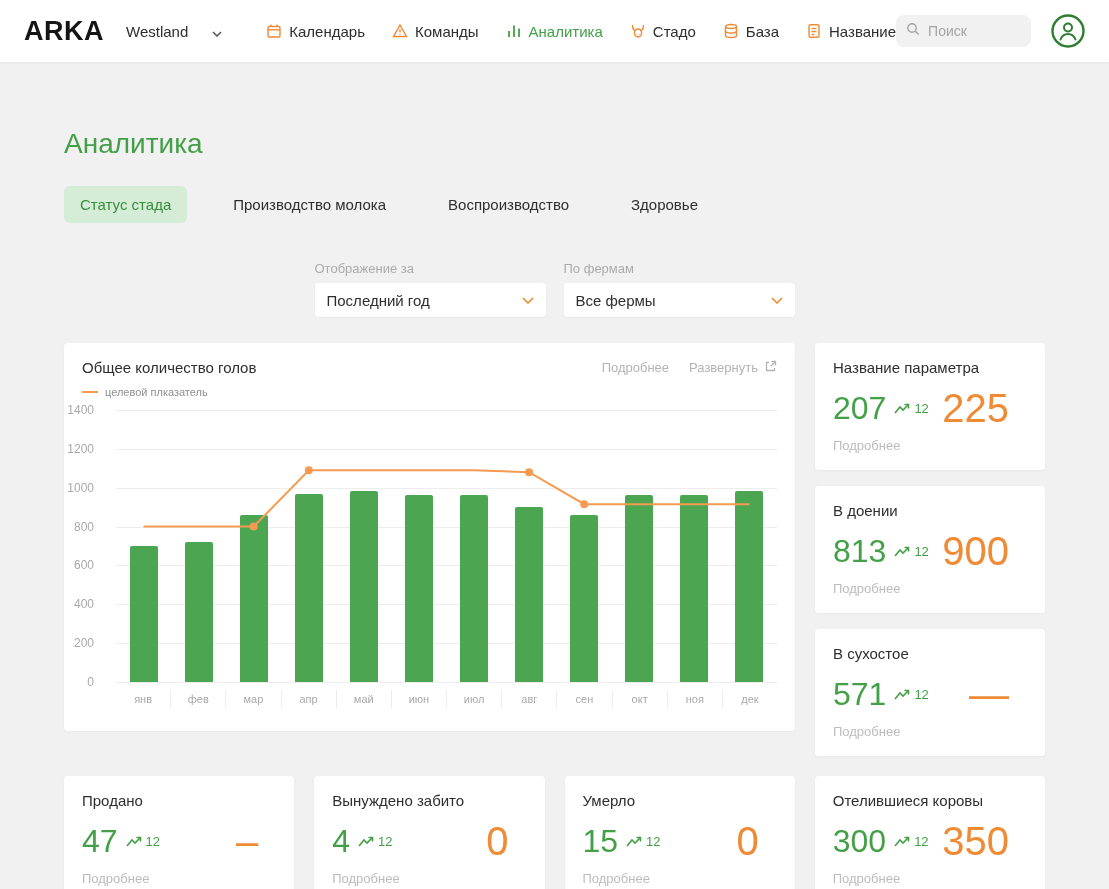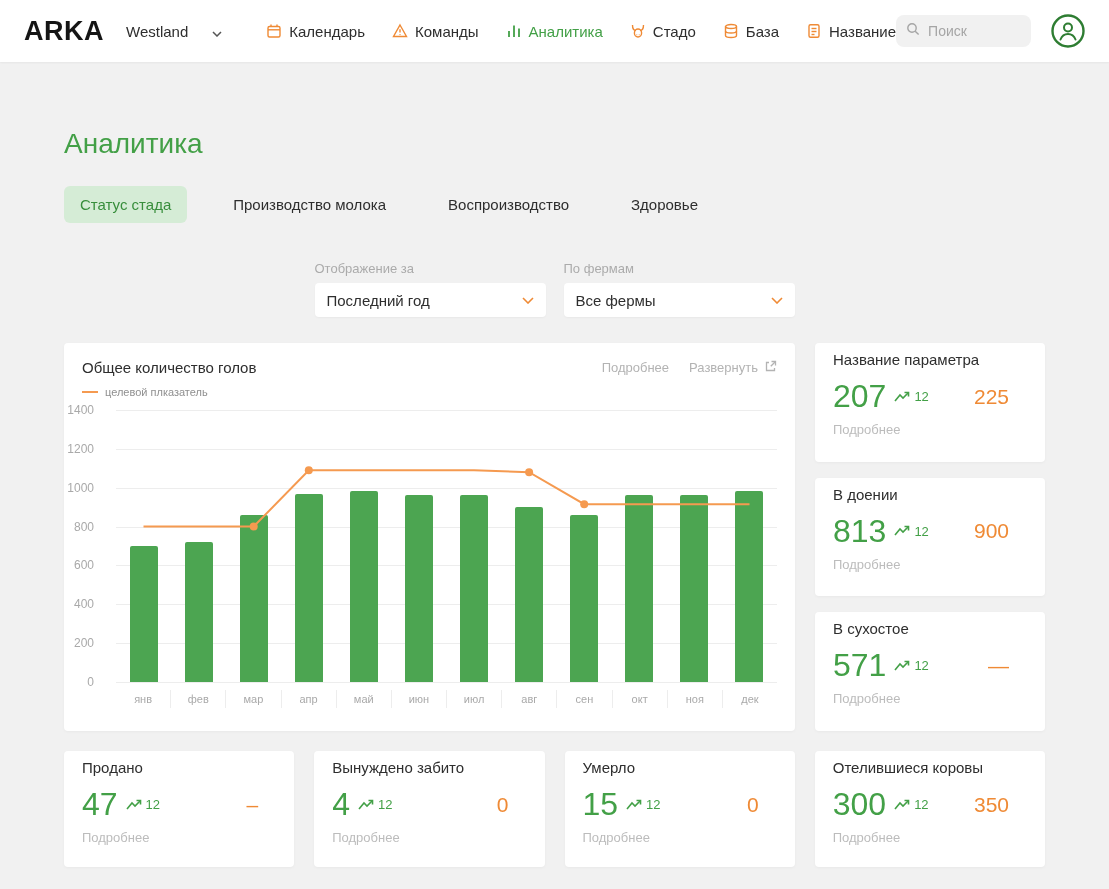--- a/index.html
+++ b/index.html
@@ -72,28 +72,28 @@
   .bar { width: 28px; background: #4CA551; border-radius: 2px 2px 0 0; }
   .line-svg { position: absolute; inset: 0; width: 100%; height: 100%; overflow: visible; }
   .xlabels { display: flex; margin-top: 8px; height: 18px; align-items: center; }
   .xtick { flex: 1; text-align: center; font-size: 11px; color: #a9a9a9; line-height: 18px; }
   .xtick + .xtick { border-left: 1px solid #ededed; }
 
   
   .right-col { display: flex; flex-direction: column; gap: 16px; }
   .right-col .stat-card { flex: 1; }
   .bottom-row { grid-column: 1 / 3; display: grid; grid-template-columns: repeat(4, 1fr); gap: 20px; }
-  .stat-card { padding: 8px 18px; }
+  .stat-card { padding: 16px 18px; }
   .bottom-row .stat-card { height: 116px; }
   .stat-title { font-size: 15px; color: #2e2e2e; }
   .stat-row { display: flex; align-items: center; margin-top: 10px; }
   .stat-value { font-size: 32px; color: #43A047; }
   .trend { display: inline-flex; margin-left: 8px; }
   .trend-num { font-size: 13px; color: #43A047; margin-left: 3px; }
-  .stat-target { font-size: 21px; color: #EF8A35; margin-left: auto; margin-right: 18px; }
+  .stat-target { font-size: 40px; color: #EF8A35; margin-left: auto; margin-right: 18px; }
   .more-link { display: inline-block; font-size: 13px; color: #bcbcbc; margin-top: 7px; cursor: pointer; text-decoration: none; }
 </style>
 </head>
 <body>
 
 <header class="header">
   <div class="logo">ARKA</div>
 
   <div class="farm-selector">
     <span>Westland</span>

